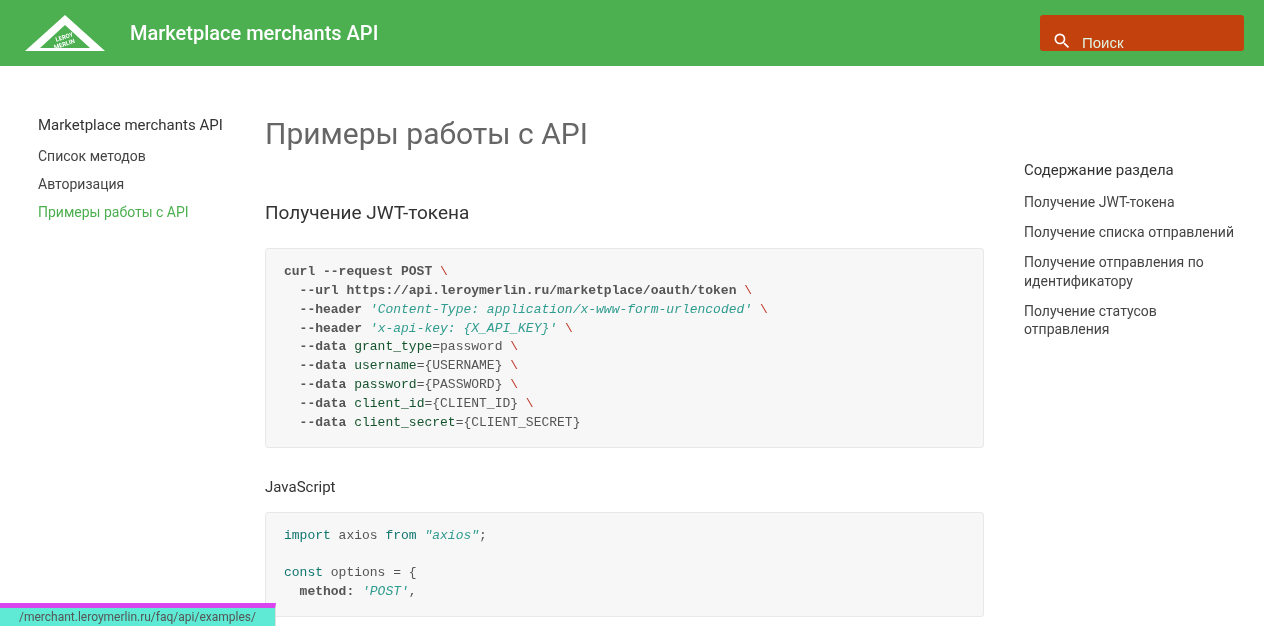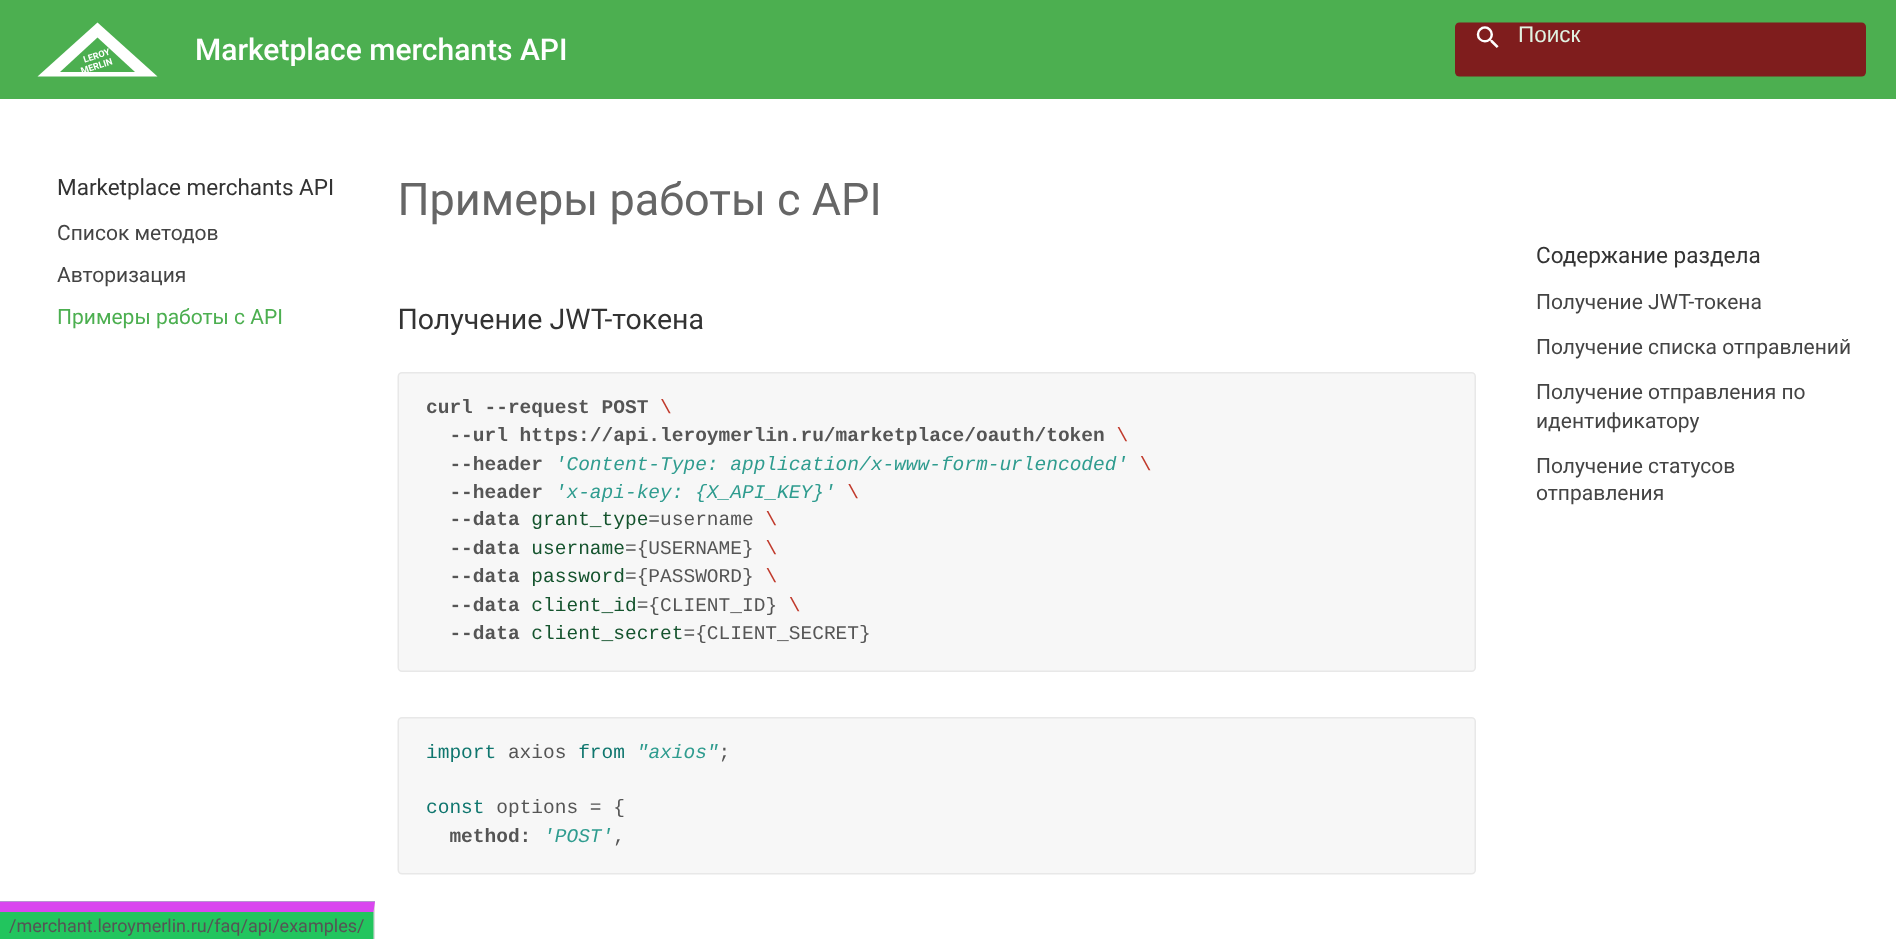--- a/index.html
+++ b/index.html
@@ -28,26 +28,26 @@
       justify-content: center;
       margin-right: 20px;
     }
     .logo svg { width: 90px; height: 40px; }
     .header-title {
       font-size: 20px;
       font-weight: 500;
       flex: 1;
     }
     .search-box {
-      background: #7f1d1d;
+      background: #c2410c;
       border-radius: 3px;
-      width: 274px;
+      width: 204px;
       height: 36px;
       display: flex;
-      align-items: flex-start;
+      align-items: flex-end;
       padding: 0 12px;
       color: #e8f5e9;
     }
     .search-box svg { width: 20px; height: 20px; fill: #fff; margin-right: 10px; flex-shrink:0; }
     .search-box input {
       background: transparent;
       border: none;
       outline: none;
       color: #fff;
       font-size: 15px;
@@ -133,25 +133,25 @@
       font-size: 14px;
       color: #444;
       margin-bottom: 12px;
       cursor: pointer;
       line-height: 1.3;
     }
     .status-bar {
       position: absolute;
       bottom: 0;
       left: 0;
-      background: #22c55e;
+      background: #5eead4;
       color: #555;
       font-size: 12px;
-      padding: 2px 6px;
-      border-top: 7px solid #d946ef;
+      padding: 2px 19px;
+      border-top: 5px solid #d946ef;
       border-right: 1px solid #ddd;
     }
   </style>
 </head>
 <body>
 
 <div class="header">
   <div class="logo">
     <svg viewBox="0 0 90 40">
       <polygon points="45,2 85,38 5,38" fill="#ffffff"></polygon>
@@ -178,26 +178,27 @@
   </div>
 
   <div class="content">
     <h1>Примеры работы с API</h1>
     <h2>Получение JWT-токена</h2>
 
     <div class="code-block"><span class="w">curl --request POST </span><span class="ck-slash">\</span>
 <span class="w">  --url https://api.leroymerlin.ru/marketplace/oauth/token </span><span class="ck-slash">\</span>
 <span class="w">  --header </span><span class="ck-str">'Content-Type: application/x-www-form-urlencoded'</span><span> </span><span class="ck-slash">\</span>
 <span class="w">  --header </span><span class="ck-str">'x-api-key: {X_API_KEY}'</span><span> </span><span class="ck-slash">\</span>
-<span class="w">  --data </span><span class="ck-grey">grant_type</span><span>=username </span><span class="ck-slash">\</span>
+<span class="w">  --data </span><span class="ck-grey">grant_type</span><span>=password </span><span class="ck-slash">\</span>
 <span class="w">  --data </span><span class="ck-grey">username</span><span>={USERNAME} </span><span class="ck-slash">\</span>
 <span class="w">  --data </span><span class="ck-grey">password</span><span>={PASSWORD} </span><span class="ck-slash">\</span>
 <span class="w">  --data </span><span class="ck-grey">client_id</span><span>={CLIENT_ID} </span><span class="ck-slash">\</span>
 <span class="w">  --data </span><span class="ck-grey">client_secret</span><span>={CLIENT_SECRET}</span></div>
 
+    <div class="sub">JavaScript</div>
     <div class="code-block"><span class="ck-kw">import</span><span> axios </span><span class="ck-kw">from</span><span> </span><span class="ck-str">"axios"</span><span>;</span>
 <span></span>
 <span class="ck-kw">const</span><span> options = {</span>
 <span class="w">  method: </span><span class="ck-str">'POST'</span><span>,</span></div>
   </div>
 
   <div class="sidebar-right">
     <div class="toc-title">Содержание раздела</div>
     <div class="toc-item">Получение JWT-токена</div>
     <div class="toc-item">Получение списка отправлений</div>

